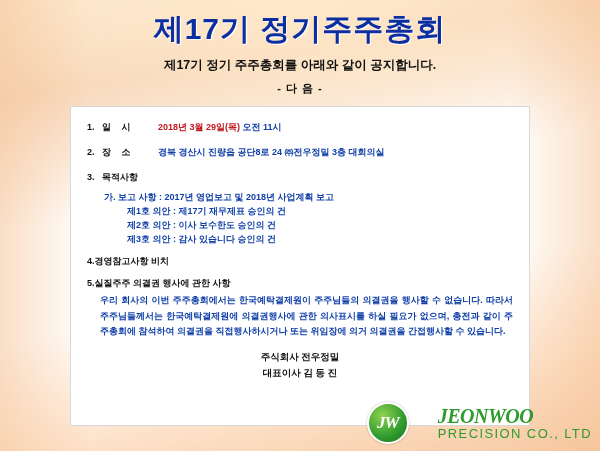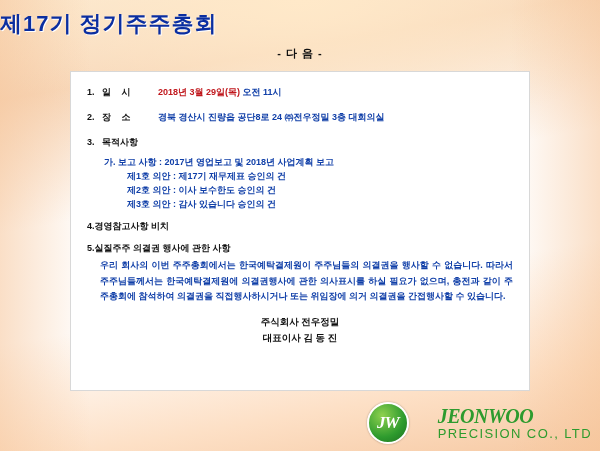--- a/index.html
+++ b/index.html
@@ -36,23 +36,23 @@
     position: absolute;
     right: 0; top: 0; bottom: 0;
     width: 90px;
     background: linear-gradient(270deg, rgba(246,196,152,0.55), rgba(255,255,255,0));
     pointer-events: none;
   }
 
   .title {
     position: relative;
     z-index: 3;
-    text-align: left;
+    text-align: center;
     padding-top: 9px;
-    font-size: 22px;
+    font-size: 30px;
     font-weight: bold;
     letter-spacing: 1px;
     color: #0b2ea0;
     text-shadow: 1px 1px 0 #ffffff;
   }
   .subtitle {
     position: relative;
     z-index: 3;
     text-align: center;
     margin-top: 7px;
@@ -198,20 +198,21 @@
     color: #2e9b2e;
     letter-spacing: 1.4px;
   }
 </style>
 </head>
 <body>
 
 <div id="page">
 
   <div class="title">제17기 정기주주총회</div>
+  <div class="subtitle">제17기 정기 주주총회를 아래와 같이 공지합니다.</div>
   <div class="dashed-line">- 다     음 -</div>
 
   <div class="doc">
 
     <div class="row">
       <div class="num">1.</div>
       <div class="lbl">일     시</div>
       <div class="val">
         <span class="red">2018년 3월 29일(목)</span>
         <span>오전 11시</span>

